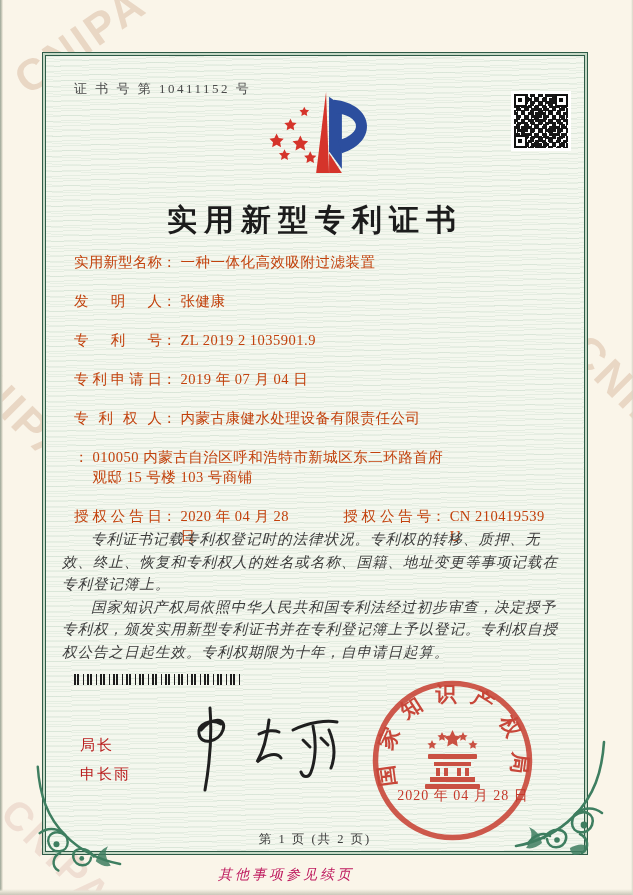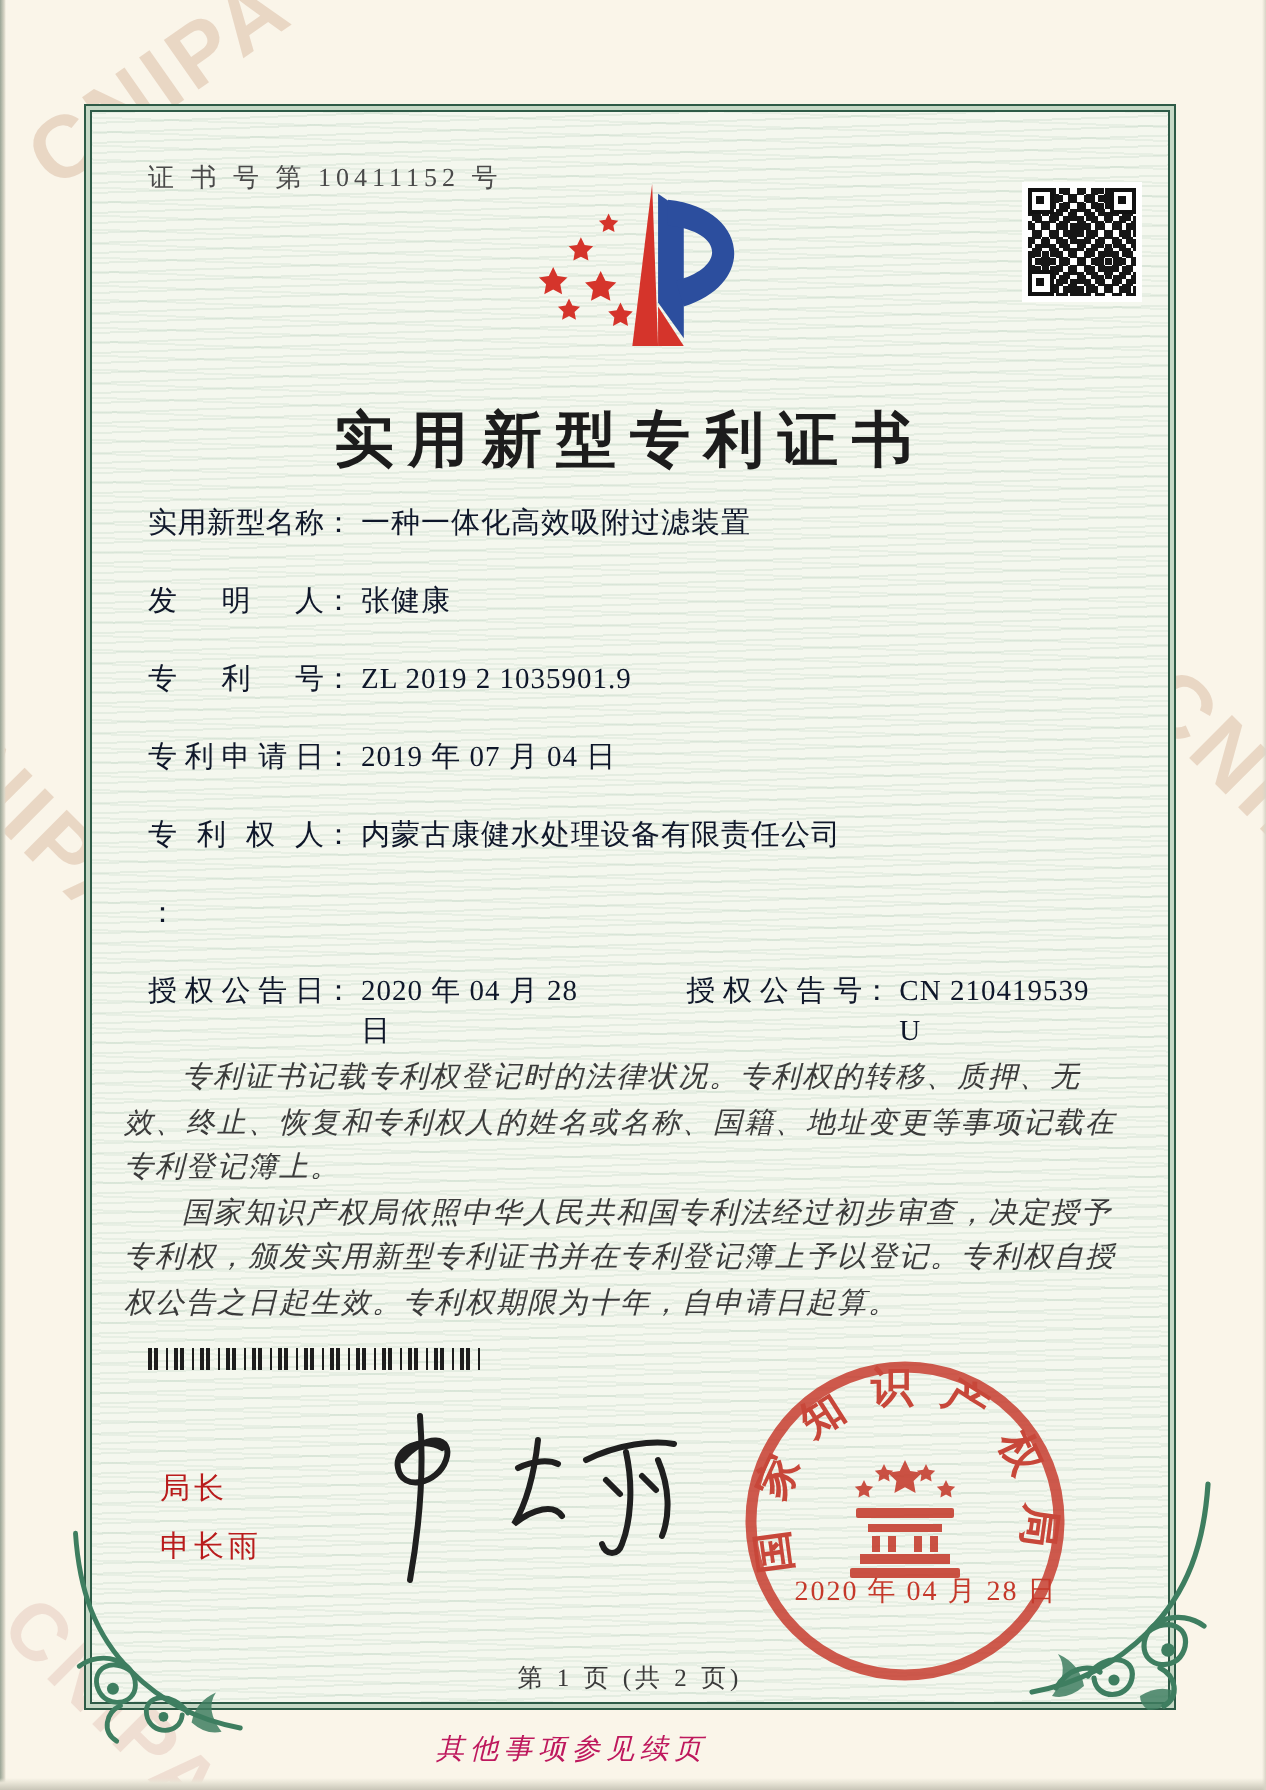--- a/index.html
+++ b/index.html
@@ -47,21 +47,21 @@
       repeating-conic-gradient(#161616 0 25%,transparent 0 50%) 0 0/7px 7px,
       repeating-conic-gradient(transparent 0 25%,#161616 0 50%) 2px 3px/9px 9px;
     background-color:#fff;}
   .finder{position:absolute;width:13px;height:13px;border:2.5px solid #111;background:#fff;box-sizing:border-box;}
   .finder::after{content:"";position:absolute;left:2px;top:2px;width:4px;height:4px;background:#111;}
   .f-tl{left:0;top:0}.f-tr{right:0;top:0}.f-bl{left:0;bottom:0}
 
   .title{left:42px;top:180px;width:546px;text-align:center;font-size:30px;
     font-weight:bold;color:#1c1c1c;letter-spacing:7px;margin-top:20px;}
 
-  .fields{left:74px;top:252px;width:474px;font-size:14.5px;color:#0f172a;}
+  .fields{left:74px;top:252px;width:474px;font-size:14.5px;color:#c2410c;}
   .frow{display:flex;line-height:20px;margin-bottom:19px;}
   .flabel{display:inline-block;width:88px;text-align:justify;text-align-last:justify;flex:none;}
   .fcolon{flex:none;margin-right:4px;}
   .fvalue{letter-spacing:0.5px;}
   .fvalue-addr{width:358px;}
   .fpair2{margin-left:42px;display:flex;}
 
   .paras{left:62px;top:528px;width:508px;font-size:14.5px;line-height:22.5px;
     color:#3b3b3b;font-style:italic;letter-spacing:1px;}
   .paras p{margin:0;text-indent:2em;}
@@ -155,20 +155,21 @@
       <span class="fcolon">：</span>
     <span class="fvalue">2019 年 07 月 04 日</span>
   </div>
   <div class="frow">
     <span class="flabel">专利权人</span>
       <span class="fcolon">：</span>
     <span class="fvalue">内蒙古康健水处理设备有限责任公司</span>
   </div>
   <div class="frow">
       <span class="fcolon">：</span>
+    <span class="fvalue fvalue-addr">010050 内蒙古自治区呼和浩特市新城区东二环路首府观邸 15 号楼 103 号商铺</span>
   </div>
   <div class="frow">
     <span class="flabel">授权公告日</span>
       <span class="fcolon">：</span>
     <span class="fvalue">2020 年 04 月 28 日</span>
     <span class="fpair2">
       <span class="flabel">授权公告号</span>
         <span class="fcolon">：</span>
       <span class="fvalue">CN 210419539 U</span>
     </span>

